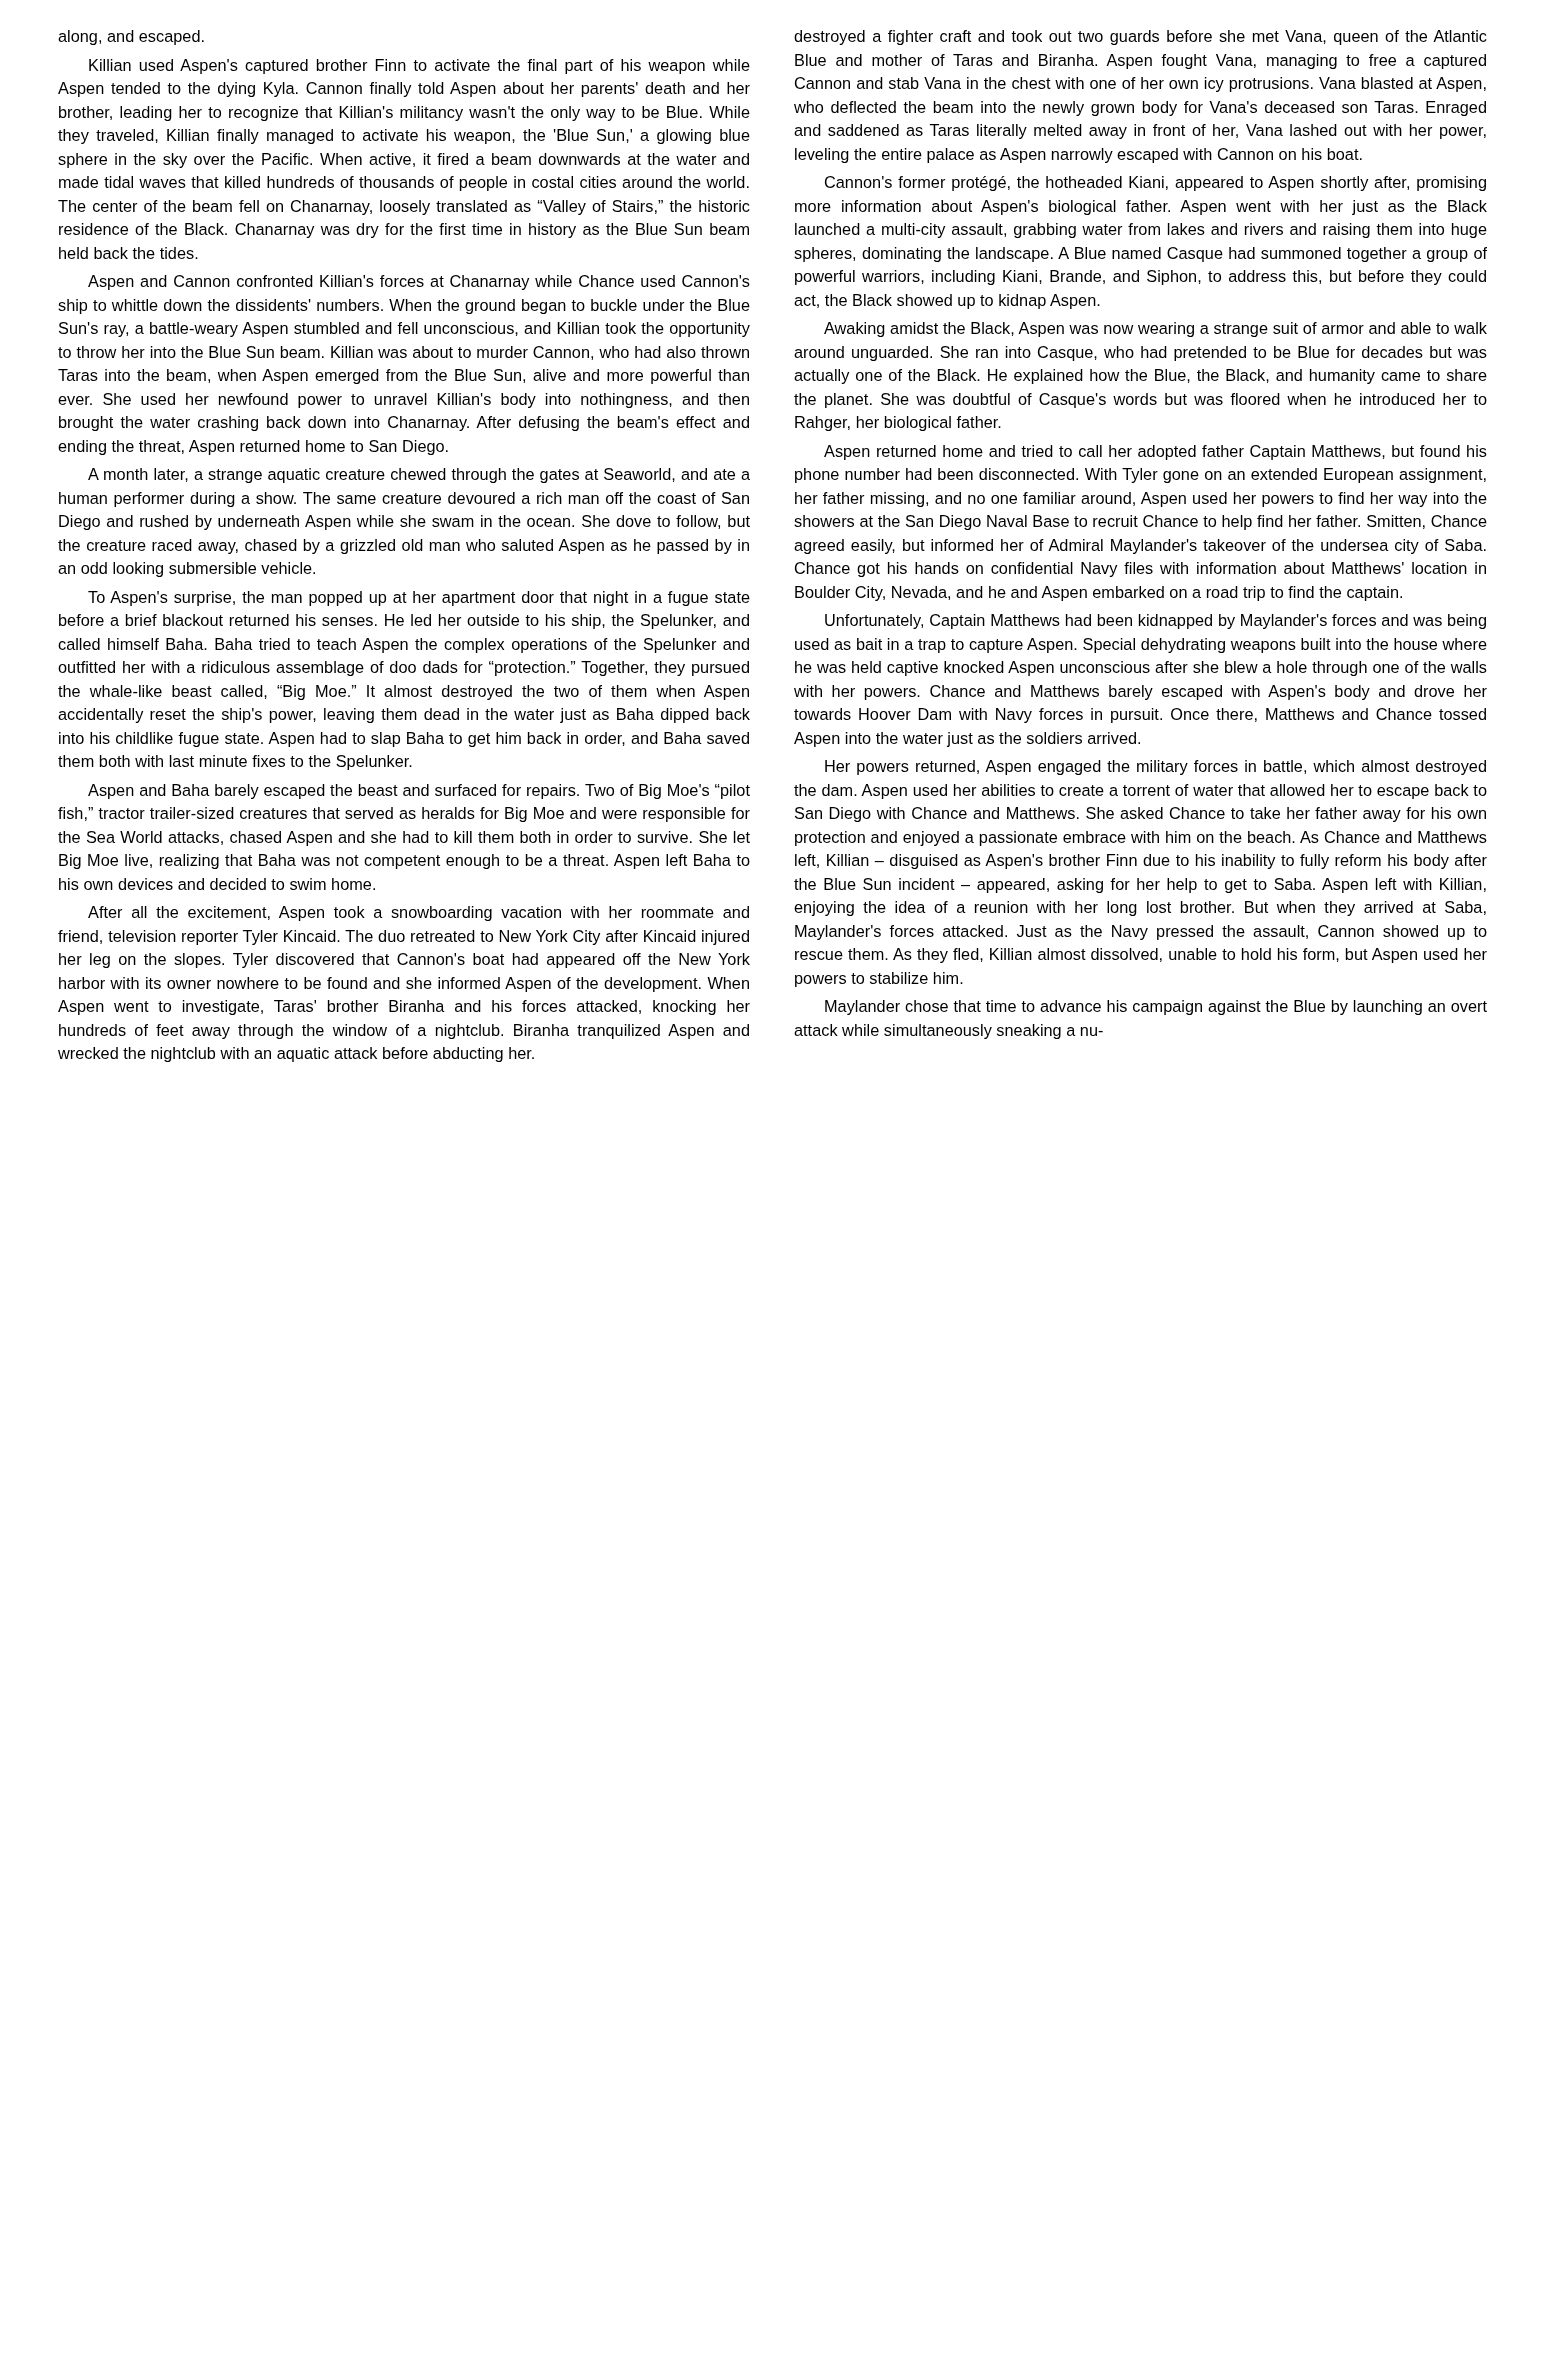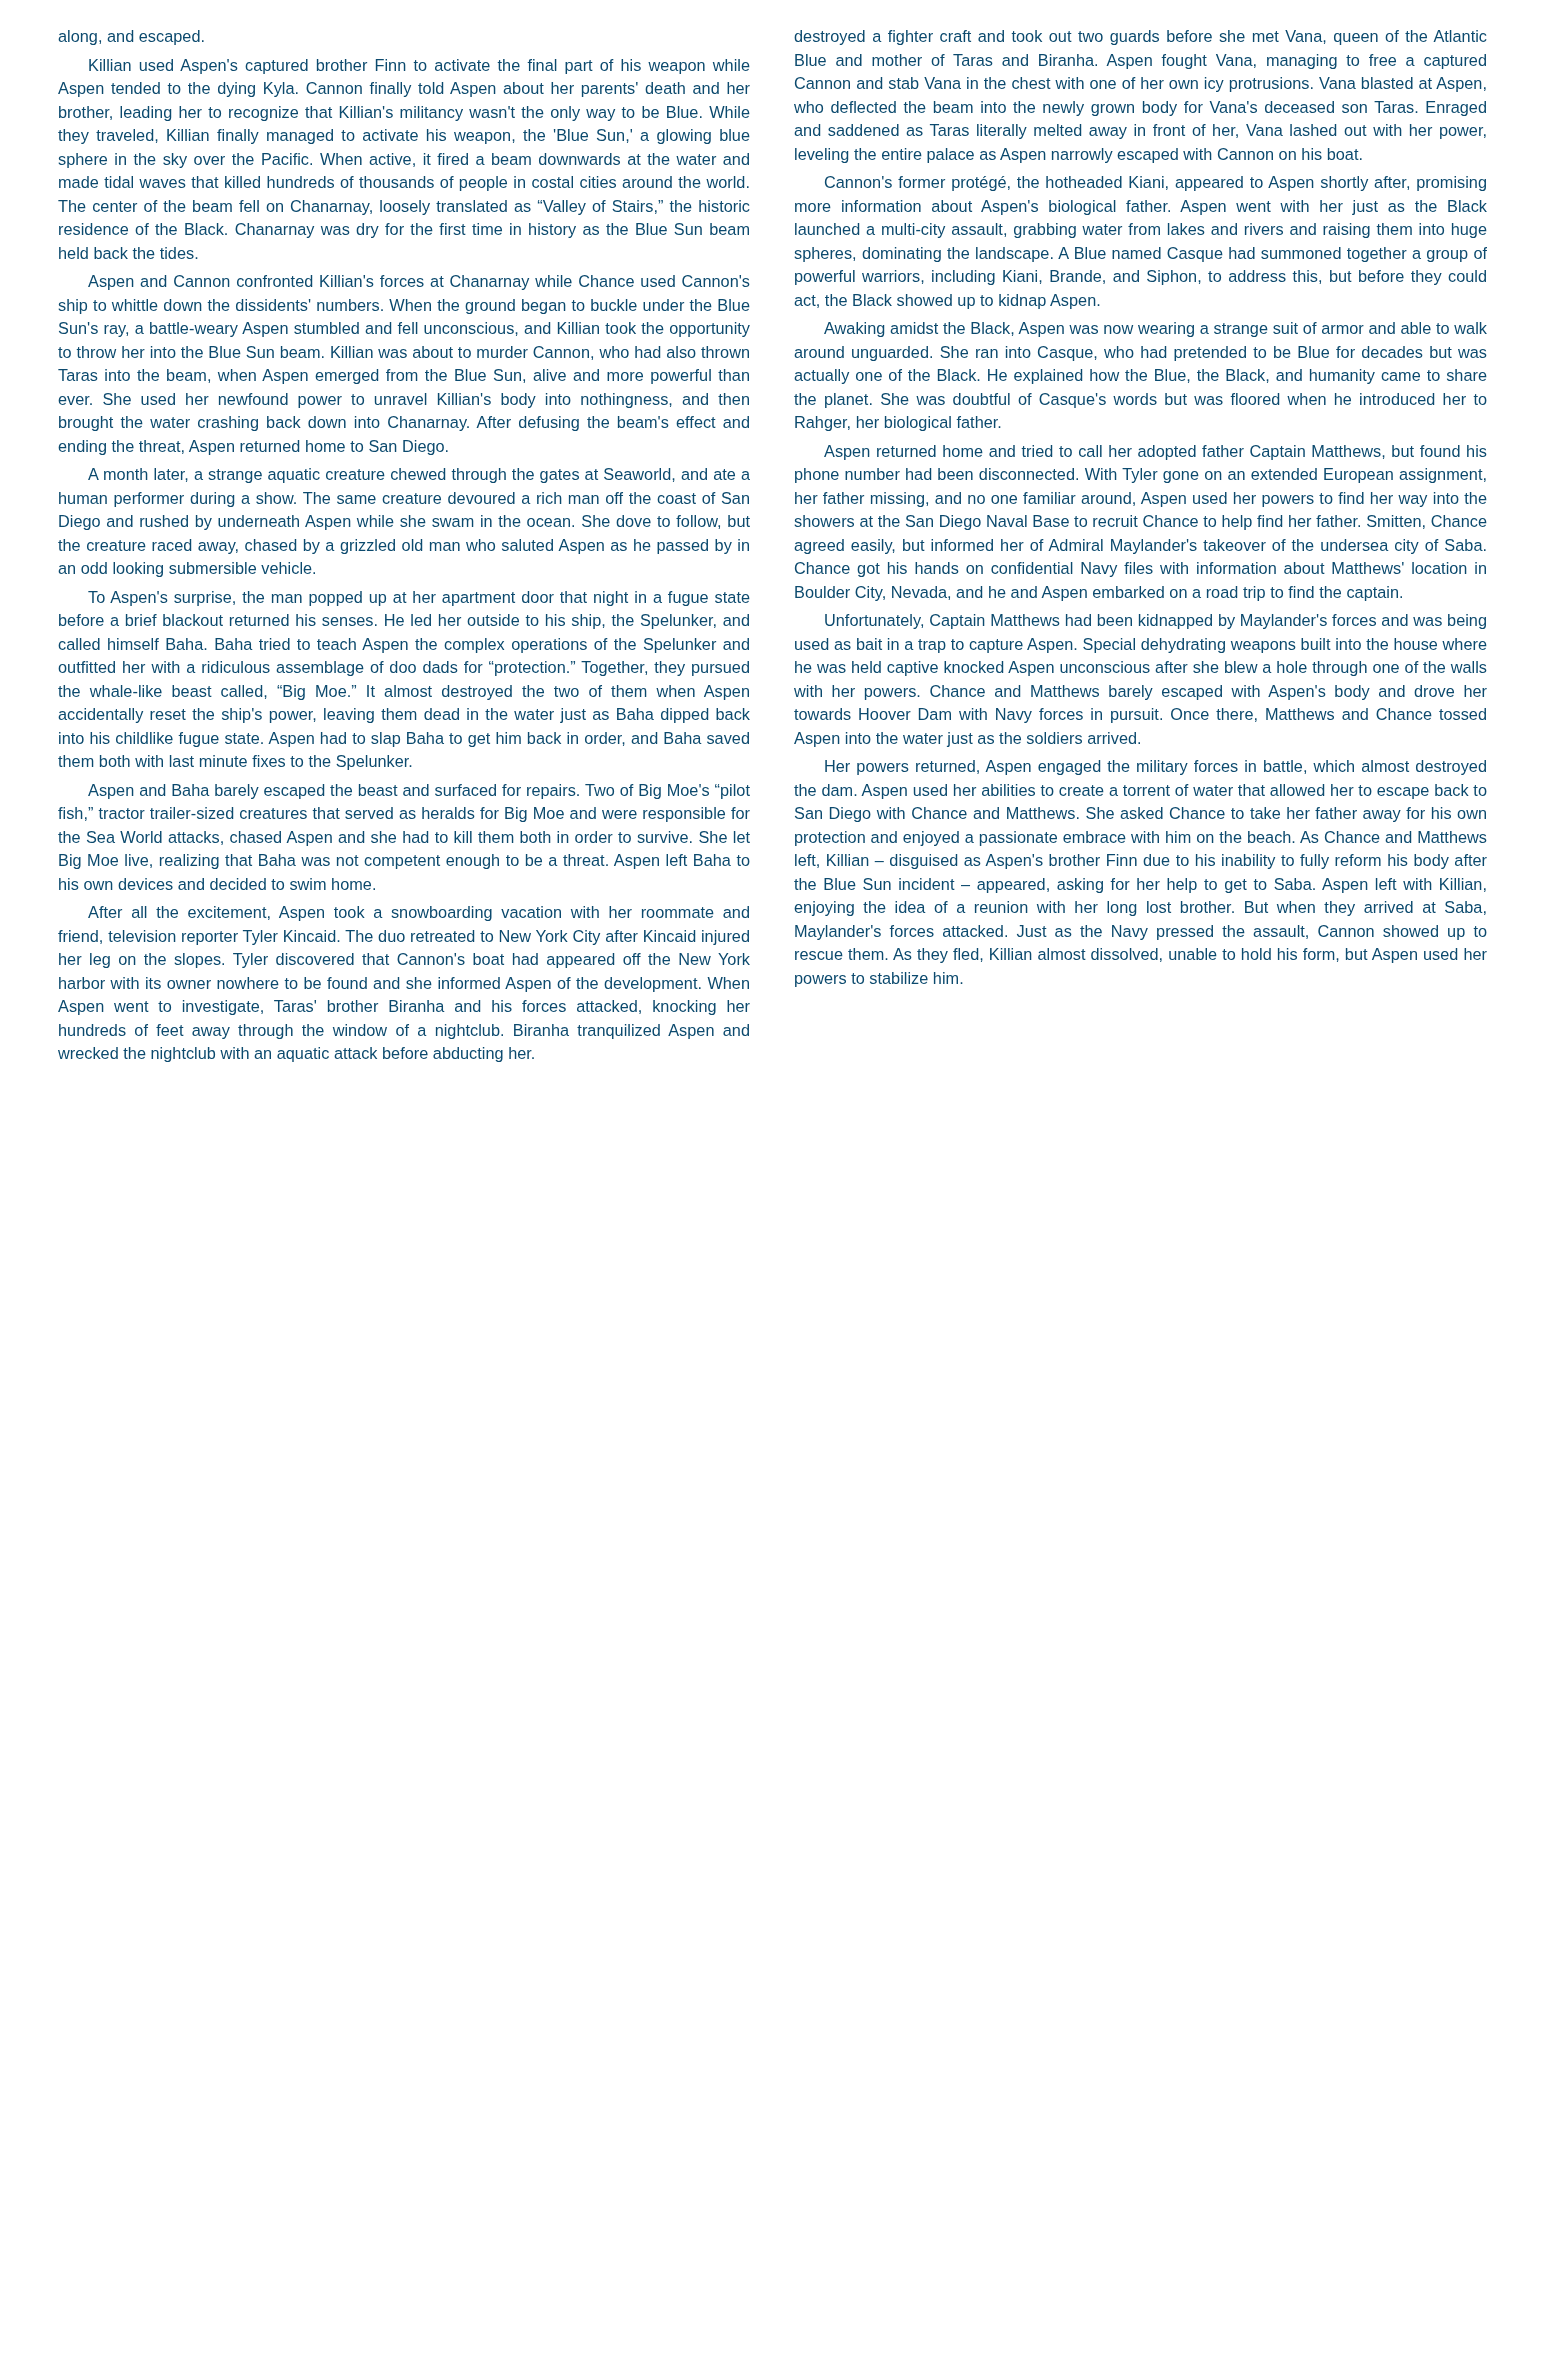--- a/index.html
+++ b/index.html
@@ -50,21 +50,21 @@
     margin: 0 0 0 0;
     font-size: 16.3px;
     line-height: 23.5px;
     text-align: justify;
     text-justify: inter-word;
     text-indent: 30px;
     hyphens: manual;
     -webkit-hyphens: manual;
     word-spacing: 0px;
     letter-spacing: 0.02px;
-    color: #0c4a6e;
+    color: #000000;
   }
   p.para + p.para {
     margin-top: 5px;
   }
   p.para.no-indent {
     text-indent: 0;
   }
   
   p.para:last-child {
     text-align: justify;
@@ -86,17 +86,18 @@
       <p class="para">After all the excitement, Aspen took a snowboarding vacation with her roommate and friend, television reporter Tyler Kincaid. The duo retreated to New York City after Kincaid injured her leg on the slopes. Tyler discovered that Cannon's boat had appeared off the New York harbor with its owner nowhere to be found and she informed Aspen of the development. When Aspen went to investigate, Taras' brother Biranha and his forces attacked, knocking her hundreds of feet away through the window of a nightclub. Biranha tranquilized Aspen and wrecked the nightclub with an aquatic attack before abducting her.</p>
     </div>
 
     <div class="column right">
       <p class="para no-indent">destroyed a fighter craft and took out two guards before she met Vana, queen of the Atlantic Blue and mother of Taras and Biranha. Aspen fought Vana, managing to free a captured Cannon and stab Vana in the chest with one of her own icy protrusions. Vana blasted at Aspen, who deflected the beam into the newly grown body for Vana's deceased son Taras. Enraged and saddened as Taras literally melted away in front of her, Vana lashed out with her power, leveling the entire palace as Aspen narrowly escaped with Cannon on his boat.</p>
       <p class="para">Cannon's former protégé, the hotheaded Kiani, appeared to Aspen shortly after, promising more information about Aspen's biological father. Aspen went with her just as the Black launched a multi-city assault, grabbing water from lakes and rivers and raising them into huge spheres, dominating the landscape. A Blue named Casque had summoned together a group of powerful warriors, including Kiani, Brande, and Siphon, to address this, but before they could act, the Black showed up to kidnap Aspen.</p>
       <p class="para">Awaking amidst the Black, Aspen was now wearing a strange suit of armor and able to walk around unguarded. She ran into Casque, who had pretended to be Blue for decades but was actually one of the Black. He explained how the Blue, the Black, and humanity came to share the planet. She was doubtful of Casque's words but was floored when he introduced her to Rahger, her biological father.</p>
       <p class="para">Aspen returned home and tried to call her adopted father Captain Matthews, but found his phone number had been disconnected. With Tyler gone on an extended European assignment, her father missing, and no one familiar around, Aspen used her powers to find her way into the showers at the San Diego Naval Base to recruit Chance to help find her father. Smitten, Chance agreed easily, but informed her of Admiral Maylander's takeover of the undersea city of Saba. Chance got his hands on confidential Navy files with information about Matthews' location in Boulder City, Nevada, and he and Aspen embarked on a road trip to find the captain.</p>
       <p class="para">Unfortunately, Captain Matthews had been kidnapped by Maylander's forces and was being used as bait in a trap to capture Aspen. Special dehydrating weapons built into the house where he was held captive knocked Aspen unconscious after she blew a hole through one of the walls with her powers. Chance and Matthews barely escaped with Aspen's body and drove her towards Hoover Dam with Navy forces in pursuit. Once there, Matthews and Chance tossed Aspen into the water just as the soldiers arrived.</p>
       <p class="para">Her powers returned, Aspen engaged the military forces in battle, which almost destroyed the dam. Aspen used her abilities to create a torrent of water that allowed her to escape back to San Diego with Chance and Matthews. She asked Chance to take her father away for his own protection and enjoyed a passionate embrace with him on the beach. As Chance and Matthews left, Killian – disguised as Aspen's brother Finn due to his inability to fully reform his body after the Blue Sun incident – appeared, asking for her help to get to Saba. Aspen left with Killian, enjoying the idea of a reunion with her long lost brother. But when they arrived at Saba, Maylander's forces attacked. Just as the Navy pressed the assault, Cannon showed up to rescue them. As they fled, Killian almost dissolved, unable to hold his form, but Aspen used her powers to stabilize him.</p>
+      <p class="para">Maylander chose that time to advance his campaign against the Blue by launching an overt attack while simultaneously sneaking a nu-</p>
     </div>
 
   </div>
 </div>
 
 
 </body></html>

